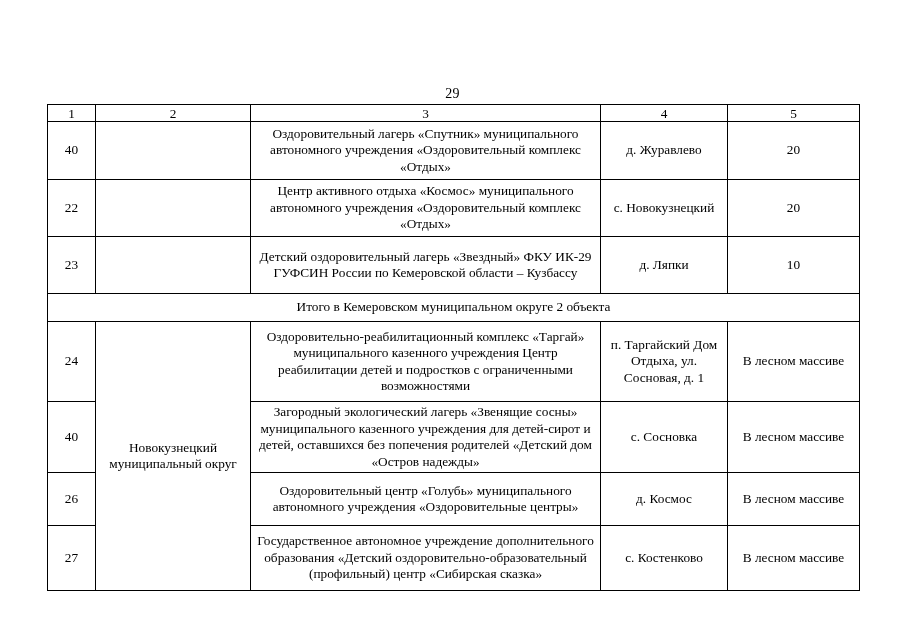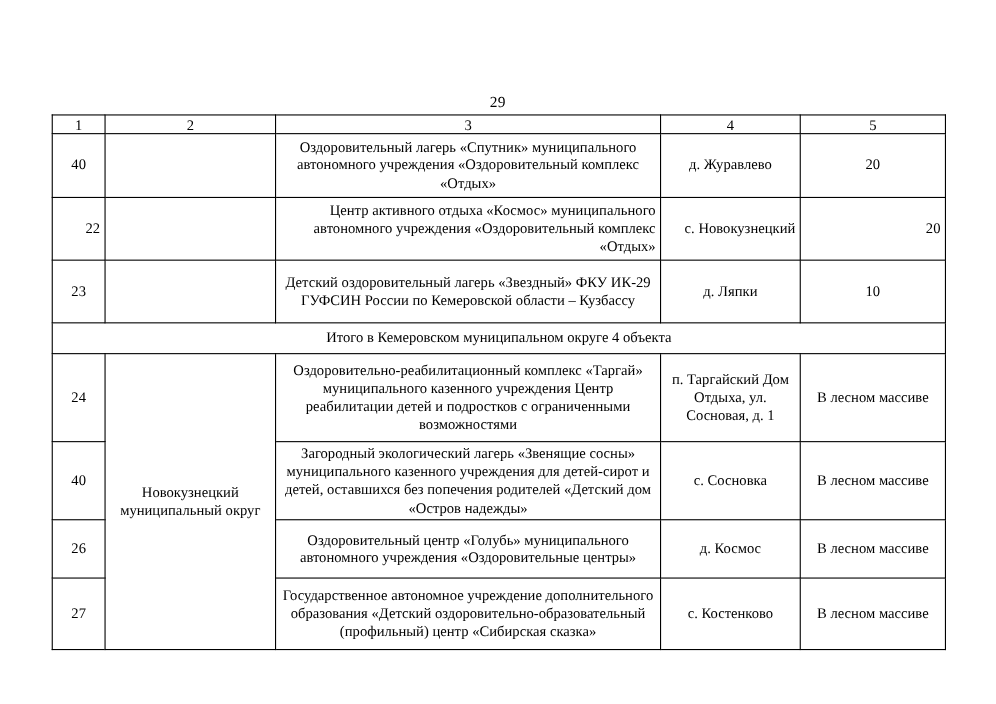--- a/index.html
+++ b/index.html
@@ -60,21 +60,21 @@
   td.col4 { width: 127px; }
   td.col5 { width: 132px; }
 
   tr.header-row td {
     height: 17px;
     padding: 0 2px;
     font-size: 13.3px;
     line-height: 15px;
   }
   tr.r21 td { height: 58px; margin-left: 39px; }
-  tr.r22 td { height: 57px; text-align: right; }
+  tr.r22 td { height: 57px; }
   tr.r23 td { height: 57px; }
   tr.total-row td { height: 28px; }
   tr.r24 td { height: 80px; }
   tr.r25 td { height: 60px; }
   tr.r26 td { height: 53px; }
   tr.r27 td { height: 65px; }
 
   td.empty-cell { }
   td.total-cell {
     text-align: center;
@@ -117,21 +117,21 @@
 
         <tr class="r23">
           <td class="col1">23</td>
           <td class="col2 empty-cell"></td>
           <td class="col3">Детский оздоровительный лагерь «Звездный» ФКУ ИК-29 ГУФСИН России по Кемеровской области – Кузбассу</td>
           <td class="col4">д. Ляпки</td>
           <td class="col5">10</td>
         </tr>
 
         <tr class="total-row">
-          <td class="total-cell" colspan="5">Итого в Кемеровском муниципальном округе 4 объекта</td>
+          <td class="total-cell" colspan="5">Итого в Кемеровском муниципальном округе 2 объекта</td>
         </tr>
 
         <tr class="r24">
           <td class="col1">24</td>
           <td class="col2" rowspan="4">Новокузнецкий муниципальный округ</td>
           <td class="col3">Оздоровительно-реабилитационный комплекс «Таргай» муниципального казенного учреждения Центр реабилитации детей и подростков с ограниченными возможностями</td>
           <td class="col4">п. Таргайский Дом Отдыха, ул. Сосновая, д. 1</td>
           <td class="col5">В лесном массиве</td>
         </tr>
 

